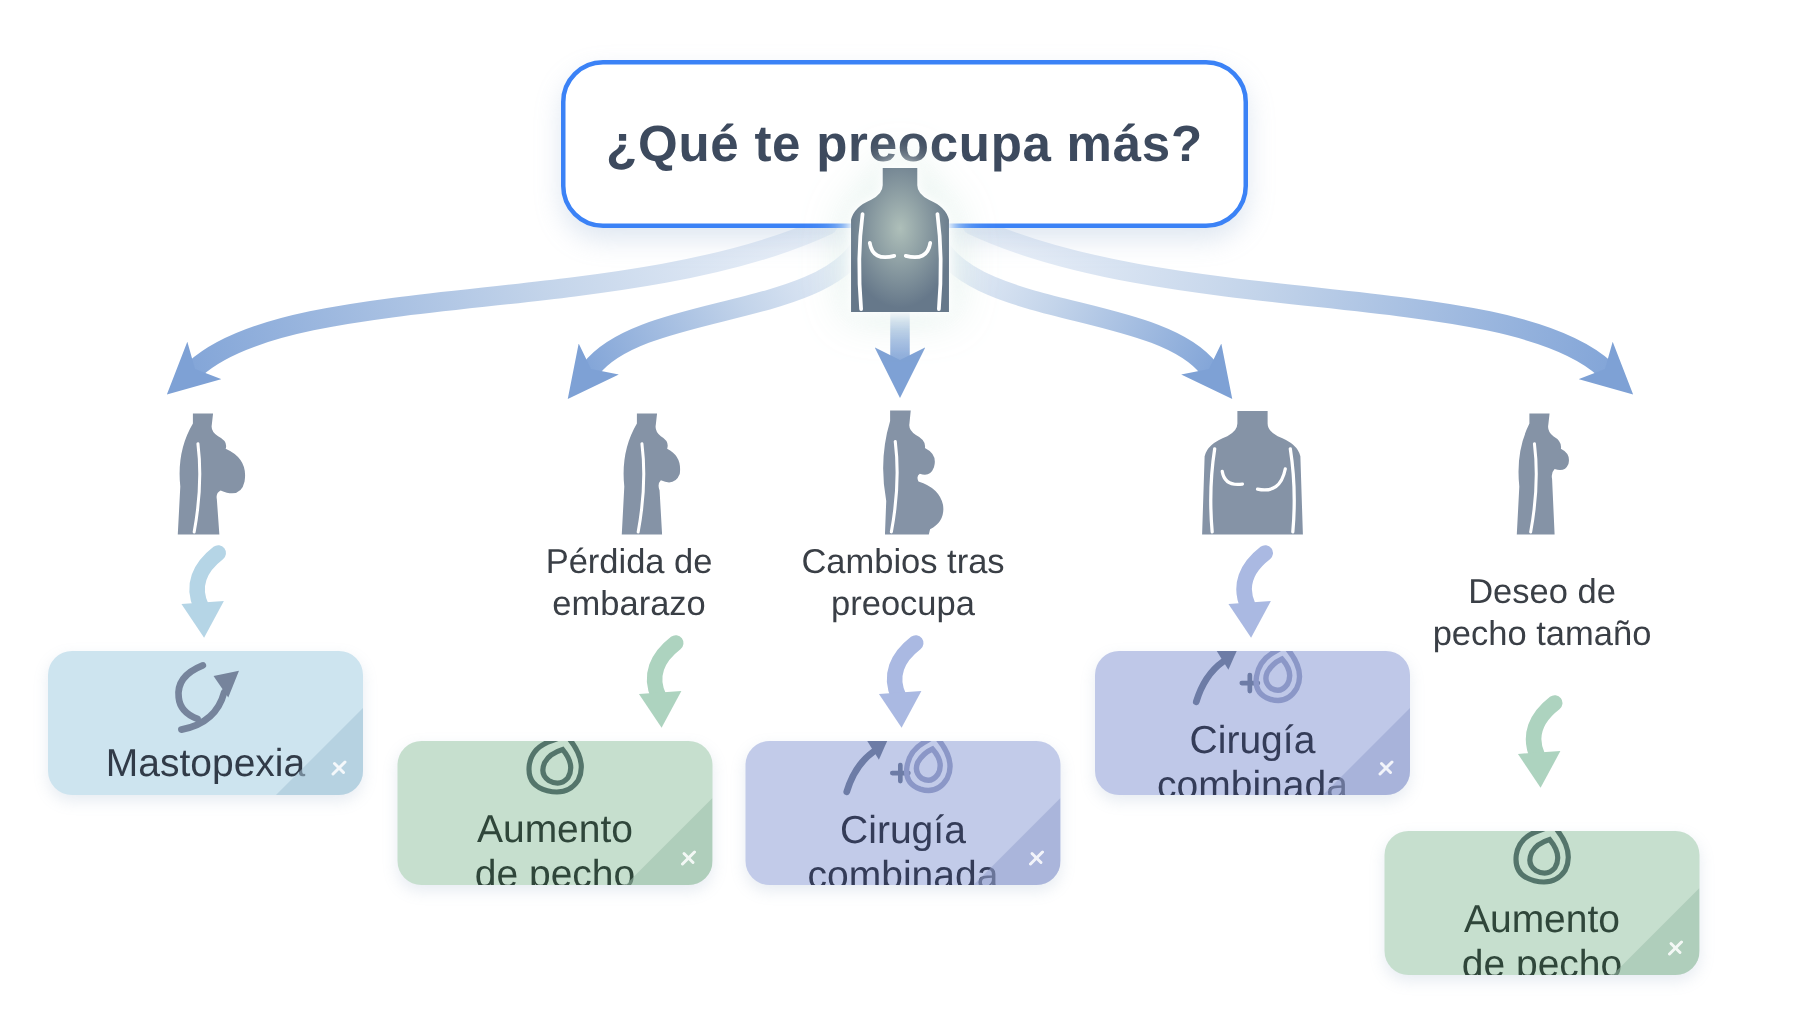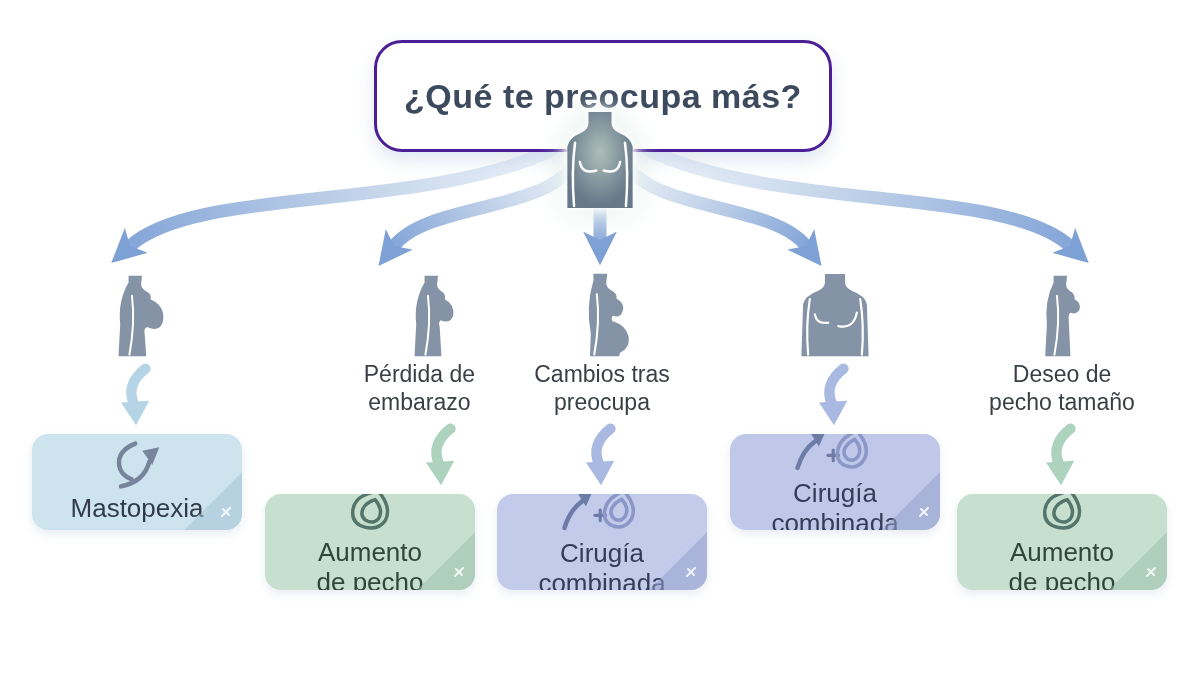--- a/index.html
+++ b/index.html
@@ -3,21 +3,21 @@
 <meta charset="utf-8">
 <style>
   html,body{margin:0;padding:0;background:#ffffff;}
   .stage{
     position:relative;width:1200px;height:675px;background:#ffffff;overflow:hidden;
     font-family:"Liberation Sans", sans-serif;
   }
   .arrows-svg{position:absolute;left:0;top:0;width:1200px;height:675px;pointer-events:none;}
   .title-box{
     position:absolute;left:374px;top:40px;width:452px;height:106px;
-    background:#ffffff;border:3px solid #4c1d95;border-radius:28px;
+    background:#ffffff;border:3px solid #3b82f6;border-radius:28px;
     display:flex;align-items:center;justify-content:center;
     box-shadow:0 8px 18px rgba(140,170,205,.28);
   }
   .title-box span{font-size:34px;font-weight:700;color:#3d4a5e;letter-spacing:.5px;}
   .center-torso{
     position:absolute;left:552px;top:112px;width:96px;height:96px;
     filter:drop-shadow(0 0 3px rgba(255,255,255,.95)) drop-shadow(0 0 7px rgba(255,255,255,.95)) drop-shadow(0 0 13px rgba(215,235,228,.85));
   }
   .col{position:absolute;top:268px;width:210px;display:flex;flex-direction:column;align-items:center;}
   .sil{height:90px;display:flex;align-items:flex-end;justify-content:center;}
@@ -252,21 +252,21 @@
       <svg class="fold" viewBox="0 0 58 58">
         <path d="M 0 58 L 58 0 L 58 58 Z" fill="var(--fold)" opacity="0.55"></path>
         <g stroke="#ffffff" stroke-width="2" stroke-linecap="round" opacity="0.85">
           <path d="M 38 44 L 46 36"></path>
             <path d="M 39 37 L 45 43"></path>
         </g>
       </svg>
     </div>
   </div>
 
-  <div class="col" style="left: 957px; --box: #c6dfce; --fold: #9cc0ab; --arrow: #add3bf; --rtext: #2f463a;">
+  <div class="col" style="left: 923px; gap: 20px; --box: #c6dfce; --fold: #9cc0ab; --arrow: #add3bf; --rtext: #2f463a;">
     <div class="sil">
       <svg viewBox="0 0 100 100" width="84" height="84">
         <path d="M 40 2 L 56 2 L 55 11 Q 54 16 59 20 Q 66 24 65 30 Q 73 34 71 42 Q 68 49 60 46 Q 57 49 58 54 L 60 98 L 30 98 L 32 60 Q 29 32 40 10 Z" fill="#8593a6"></path>
         <path d="M 44 26 Q 48 58 41 96" fill="none" stroke="#ffffff" stroke-width="2.4" stroke-linecap="round"></path>
       </svg>
     </div>
     <div class="concern">
       <span>Deseo de</span>
       <span>pecho tamaño</span>
     </div>

